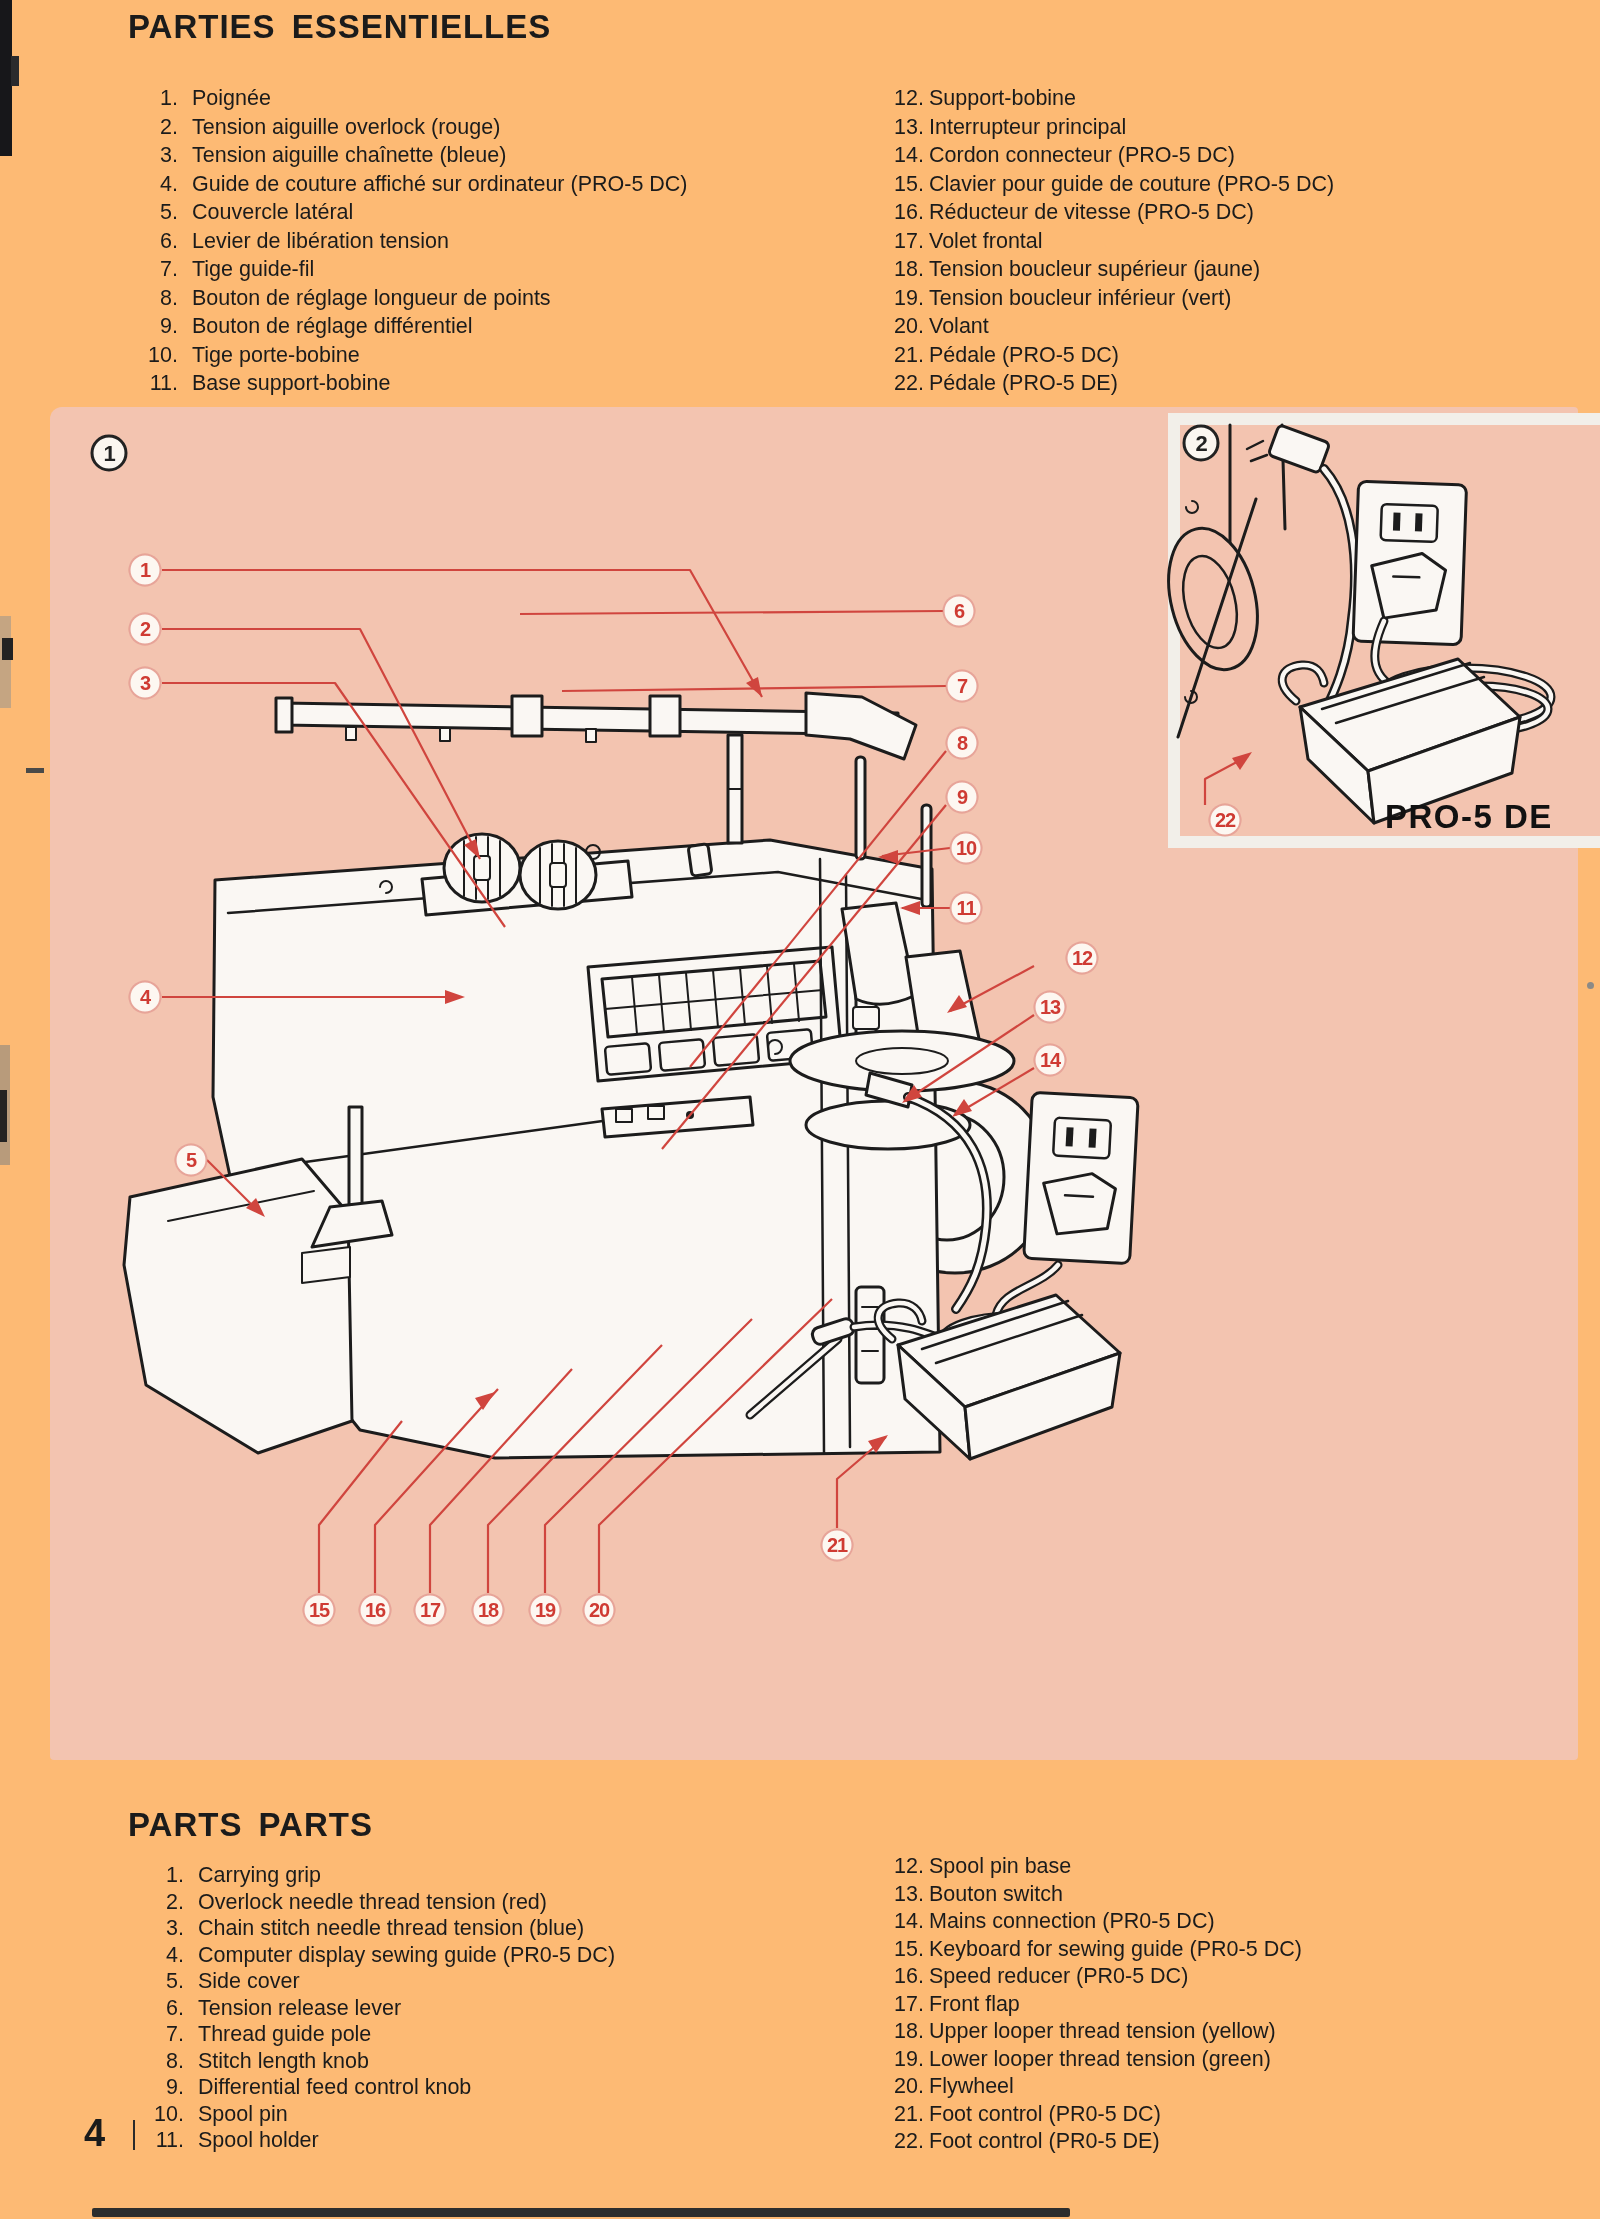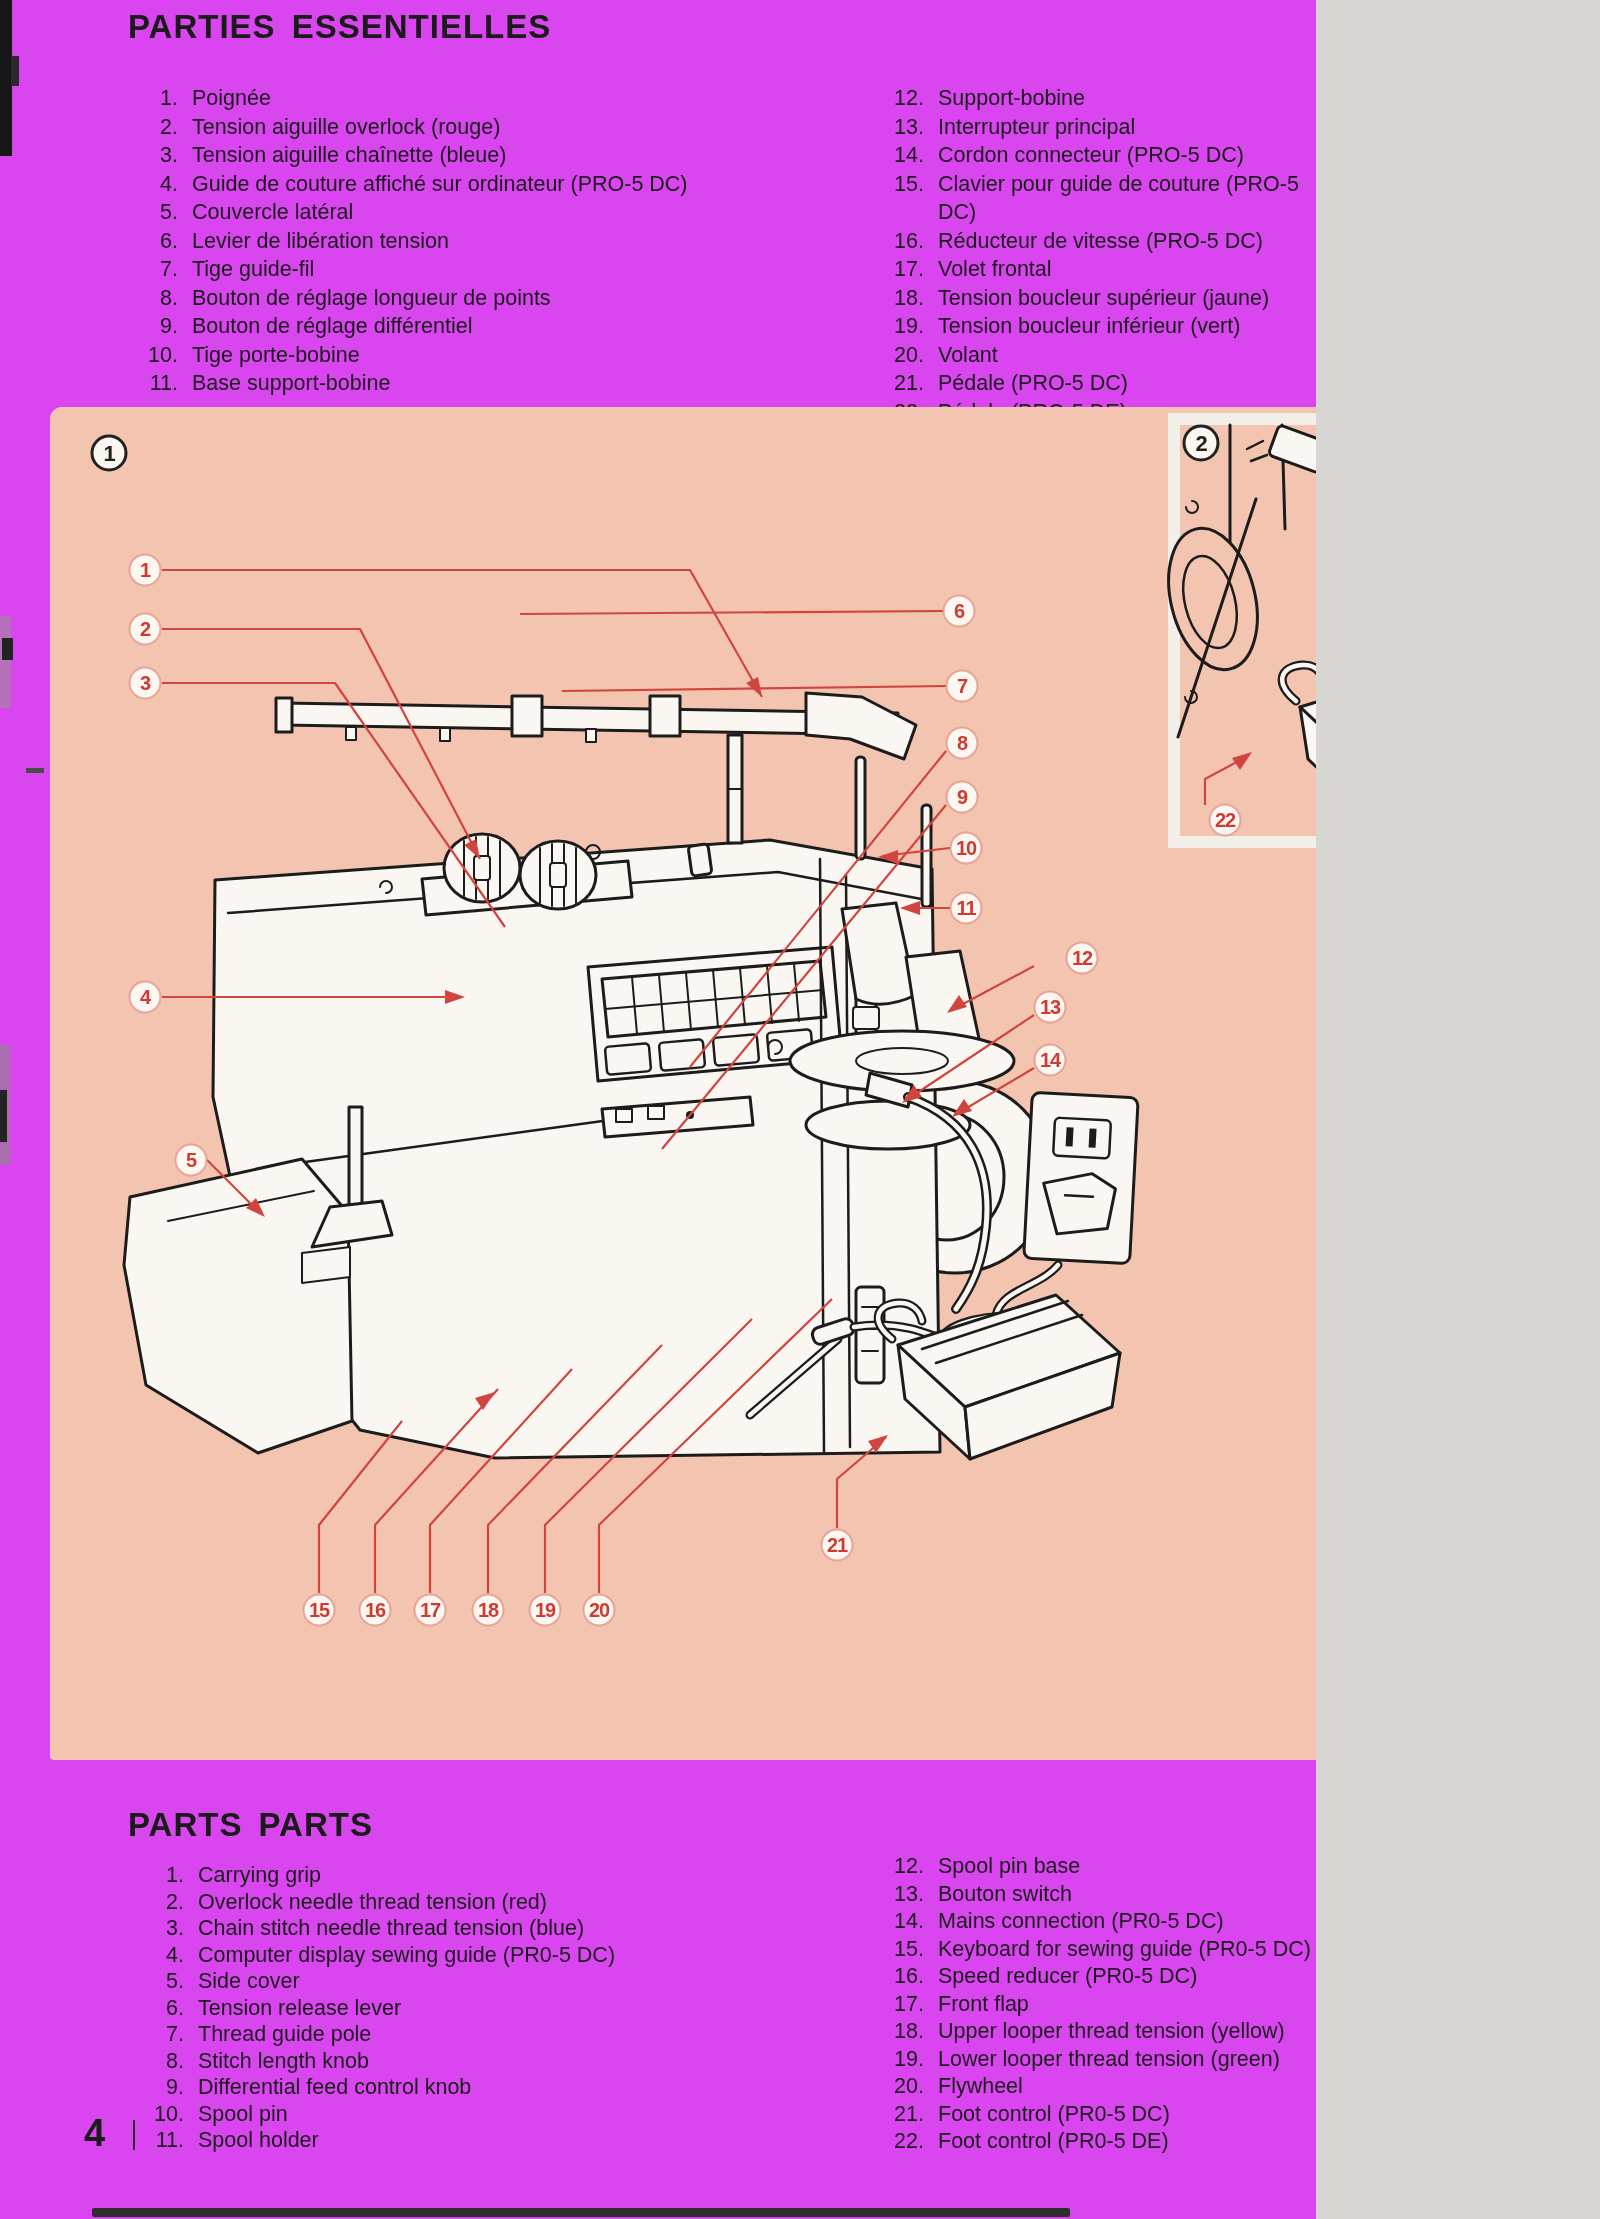--- a/index.html
+++ b/index.html
@@ -1,29 +1,29 @@
 <!DOCTYPE html>
 <html><head>
 <meta charset="utf-8">
 <style>
   html,body{margin:0;padding:0;background:#d8d6d2;}
-  .page{position:relative;width:1316px;height:2219px;background:#d946ef;overflow:hidden;
+  .page{position:relative;width:1600px;height:2219px;background:#fdba74;overflow:hidden;
         font-family:"Liberation Sans",sans-serif;color:#1b1b1b;}
   
   .title{position:absolute;font-weight:bold;letter-spacing:1px;font-size:33px;margin:0;
          word-spacing:6px;}
   #fr-title{left:128px;top:8px;}
   #en-title{left:128px;top:1806px;}
   
   ol.parts{position:absolute;margin:0;padding:0;list-style:none;font-size:21.5px;}
   ol.parts li{display:grid;grid-template-columns:52px auto;column-gap:14px;}
   ol.parts li .num{text-align:right;}
   #fr-left {left:126px;top:84px;line-height:28.5px;}
   #fr-right{left:872px;top:84px;line-height:28.5px;}
-  #fr-right li,#en-right li{column-gap:14px;}
+  #fr-right li,#en-right li{column-gap:5px;}
   #en-left {left:132px;top:1862px;line-height:26.5px;}
   #en-right{left:872px;top:1853px;line-height:27.5px;}
   
   .figure{position:absolute;left:50px;top:407px;width:1528px;height:1353px;
           background:#f3c4b0;border-radius:12px 4px 4px 4px;overflow:visible;}
   .figure svg{position:absolute;left:0;top:0;overflow:visible;}
   .co{position:absolute;width:33px;height:33px;border-radius:50%;
       background:#fdf7f1;border:2px solid rgba(214,96,80,.55);
       color:#cf3b33;font-weight:bold;font-size:20px;
       display:flex;align-items:center;justify-content:center;

